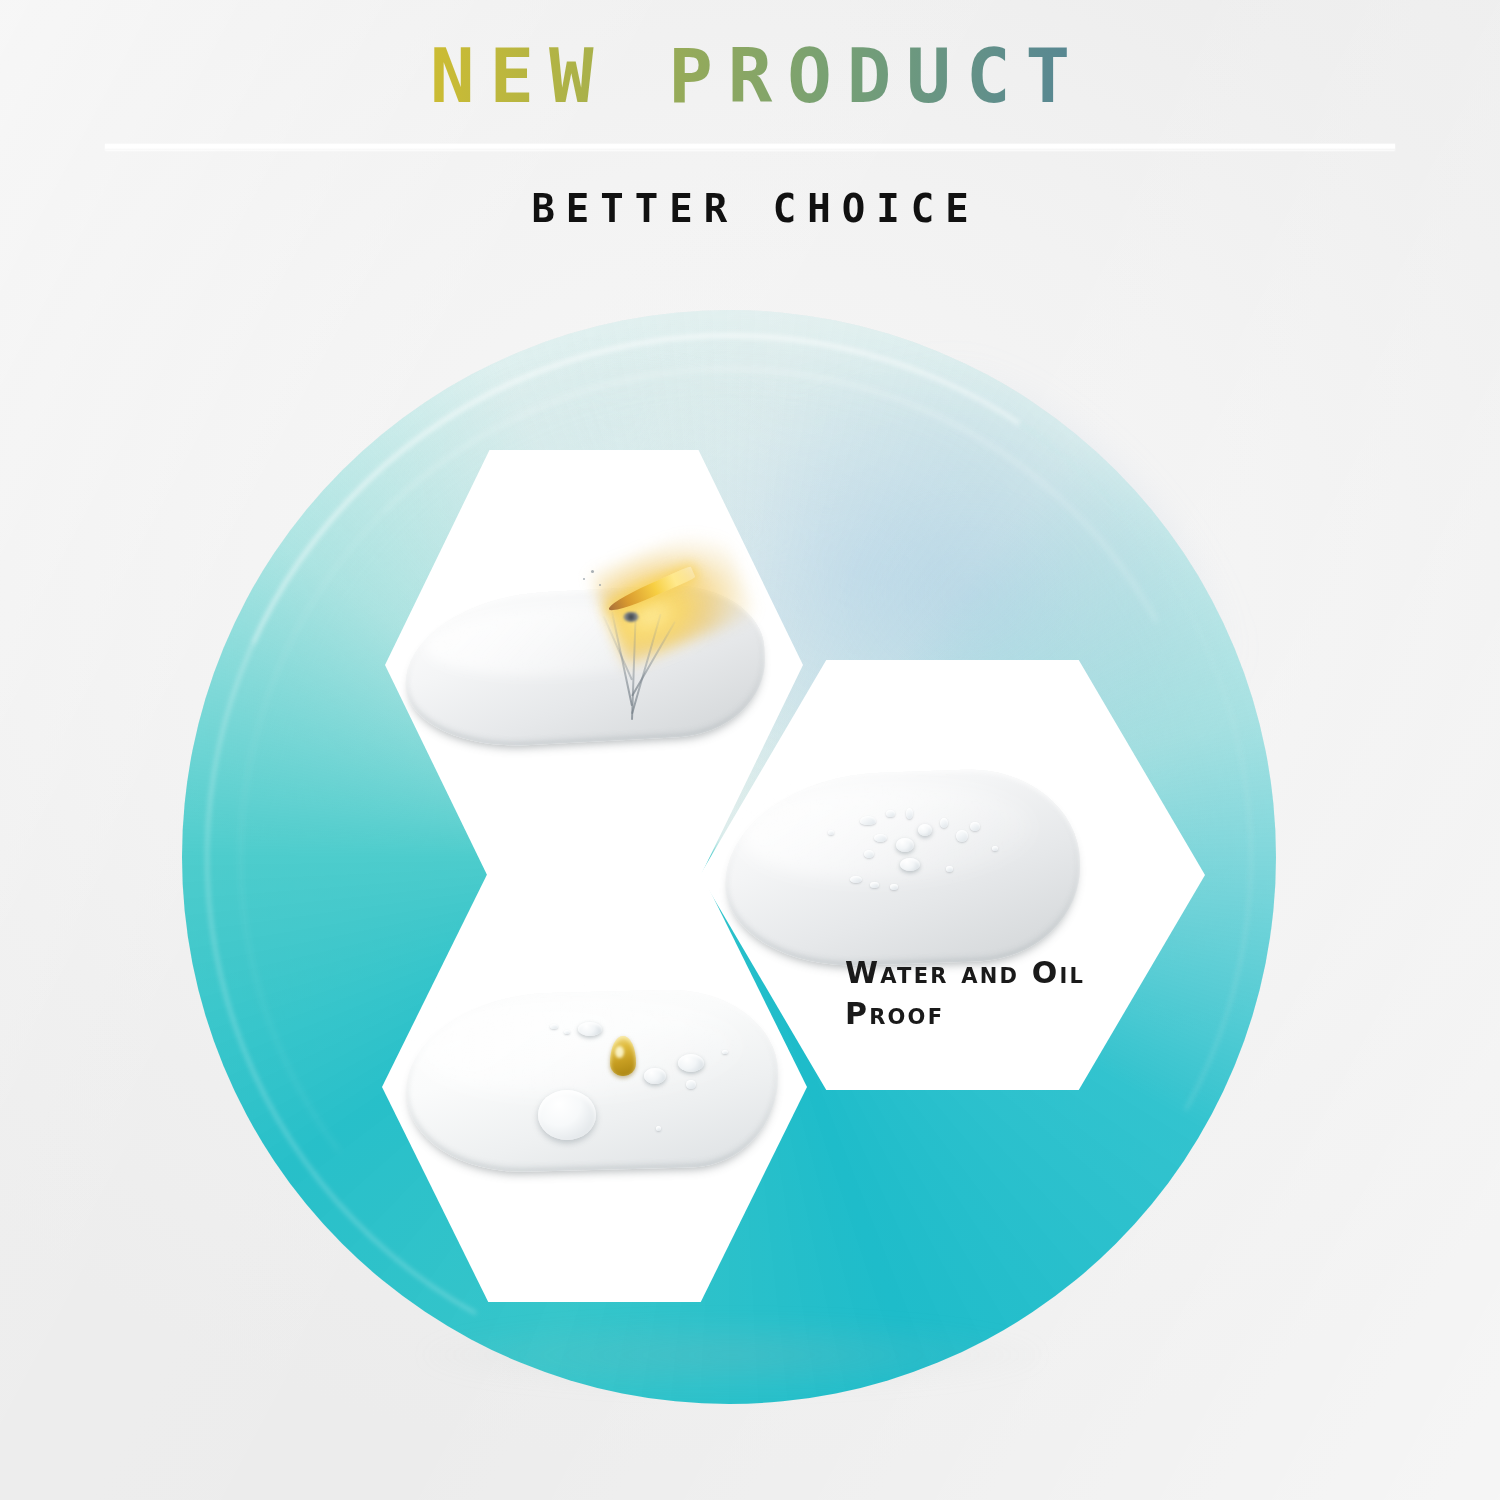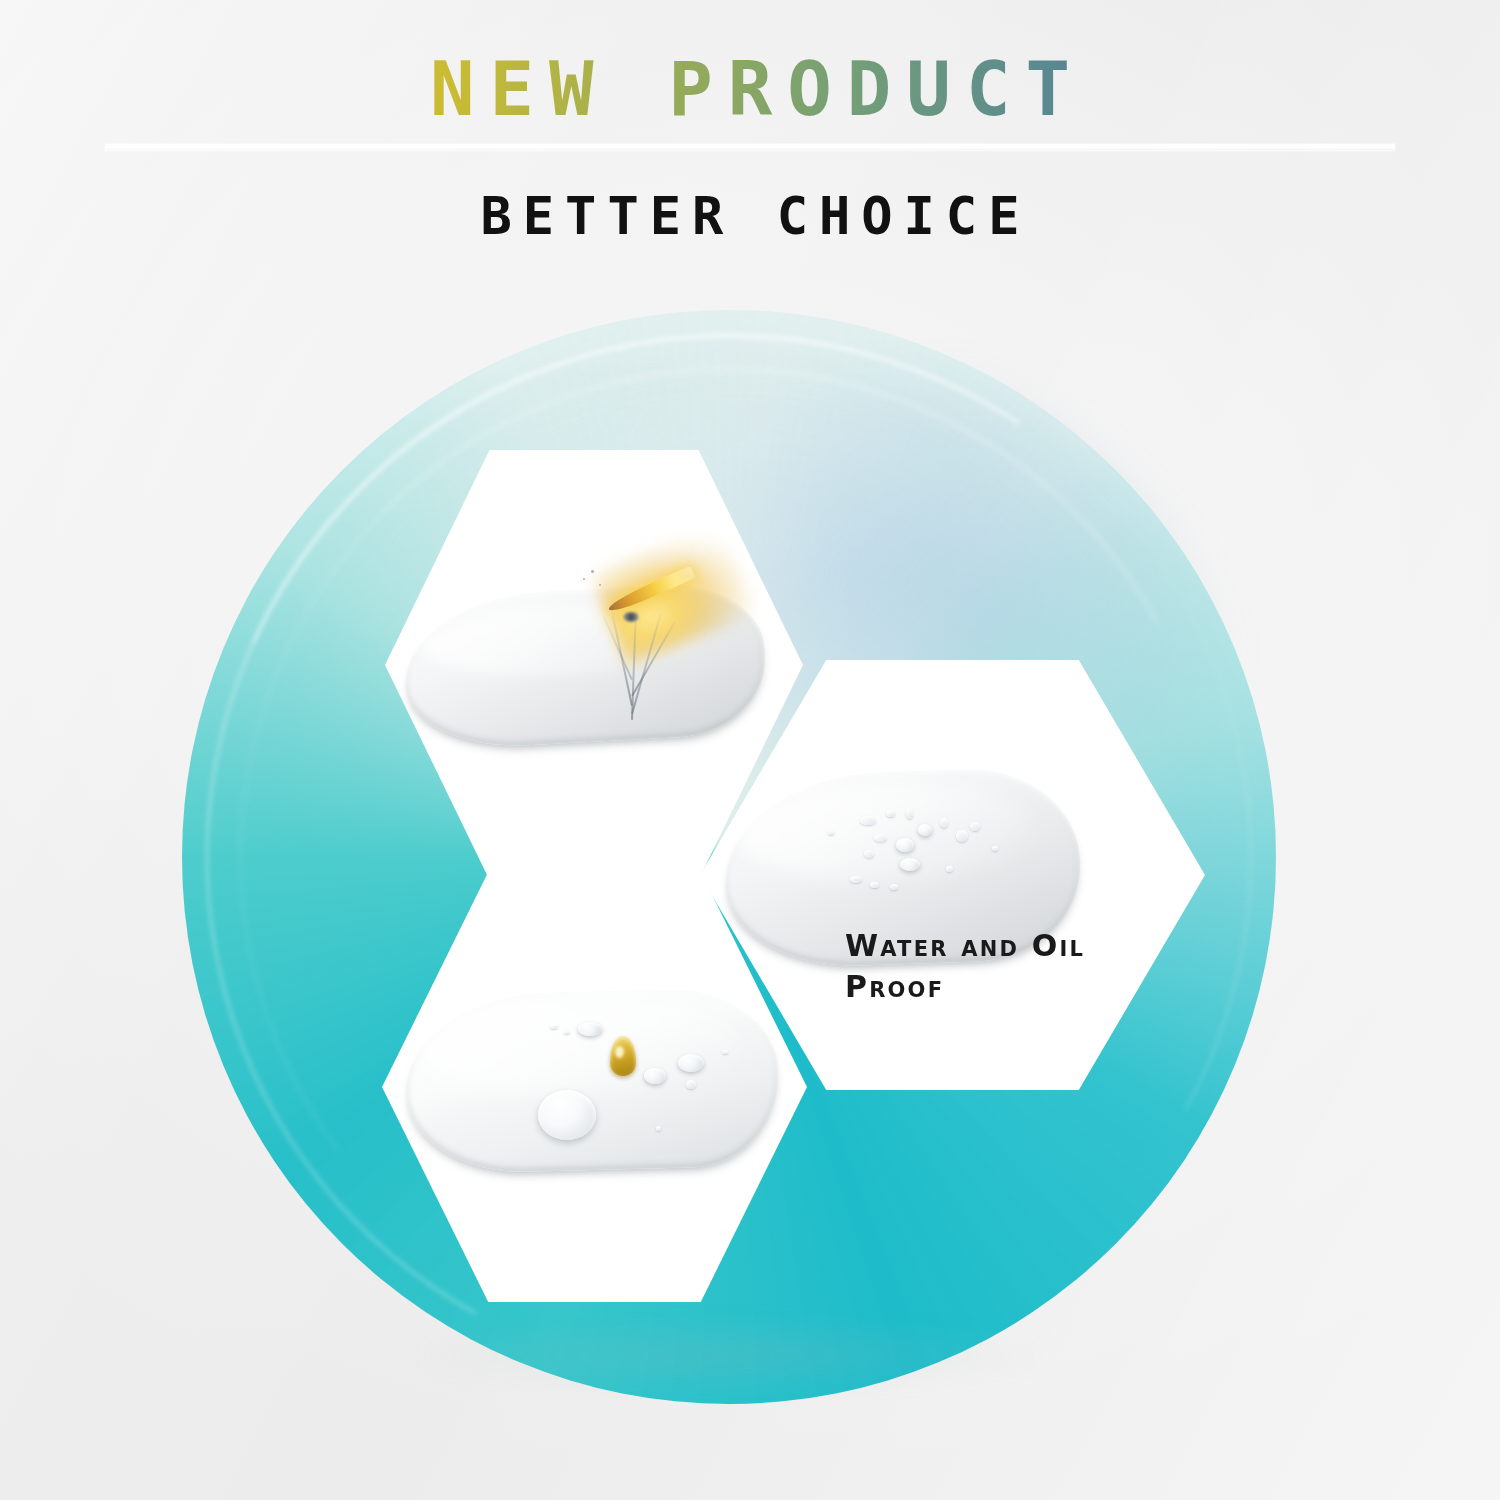--- a/index.html
+++ b/index.html
@@ -39,21 +39,21 @@
   
   #title-block {
     position: absolute;
     top: 0;
     left: 0;
     width: 1500px;
     text-align: center;
   }
 
   #main-title {
-    margin: 13px;
+    margin: 0;
     padding-top: 38px;
     font-family: "DejaVu Sans Mono", "Liberation Mono", monospace;
     font-size: 74px;
     font-weight: bold;
     letter-spacing: 15px;
     text-indent: 15px;
     line-height: 1.05;
     background-image: linear-gradient(95deg,
         #e8c119 0%,
         #e6c41c 14%,
@@ -85,21 +85,21 @@
     box-shadow: 0 1px 2px rgba(255,255,255,0.9);
   }
 
   #sub-title {
     position: absolute;
     top: 186px;
     left: 0;
     width: 1500px;
     text-align: center;
     font-family: "DejaVu Sans Mono", "Liberation Mono", monospace;
-    font-size: 52px;
+    font-size: 39px;
     font-weight: bold;
     letter-spacing: 11px;
     text-indent: 11px;
     color: #111111;
     white-space: nowrap;
   }
 
   
   #bubble-wrap {
     position: absolute;
@@ -216,21 +216,21 @@
     font-family: "DejaVu Sans", sans-serif;
     font-weight: bold;
     font-variant: small-caps;
     font-size: 30px;
     letter-spacing: 2.2px;
     line-height: 1.35;
     white-space: pre-line;
   }
 
   #cap-shock { left: 505px; top: 766px; width: 300px; }
-  #cap-water { left: 845px; top: 926px; width: 320px; }
+  #cap-water { left: 845px; top: 953px; width: 320px; }
   #cap-wind  { left: 502px; top: 1182px; width: 320px; }
 
   
   .lens {
     position: absolute;
     background:
       linear-gradient(160deg, #ffffff 0%, #f4f5f6 32%, #e6e8ea 62%, #d8dbdd 88%, #cfd3d5 100%);
     box-shadow:
       0 6px 10px -4px rgba(90,100,105,0.45),
       inset 0 2px 5px rgba(255,255,255,0.95),

